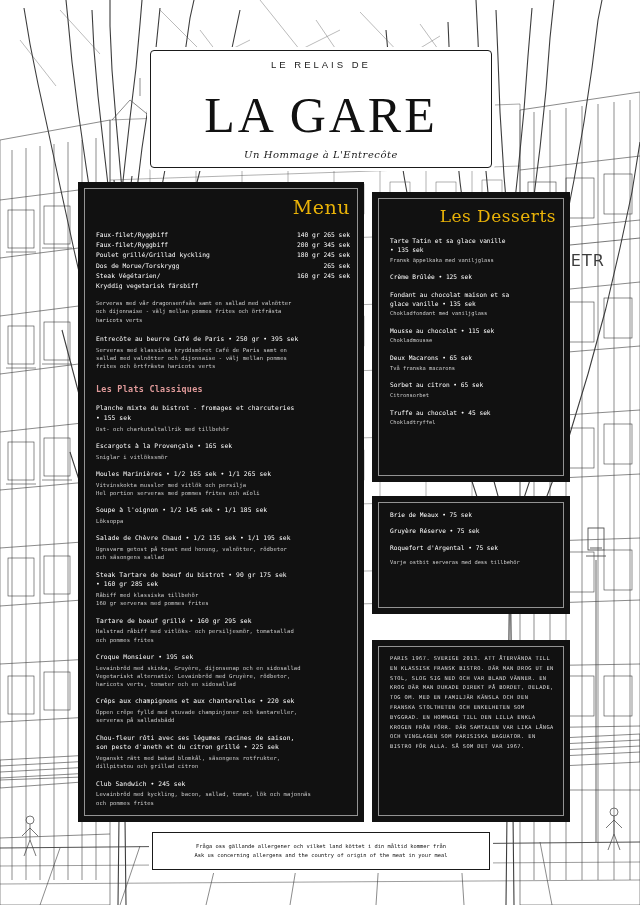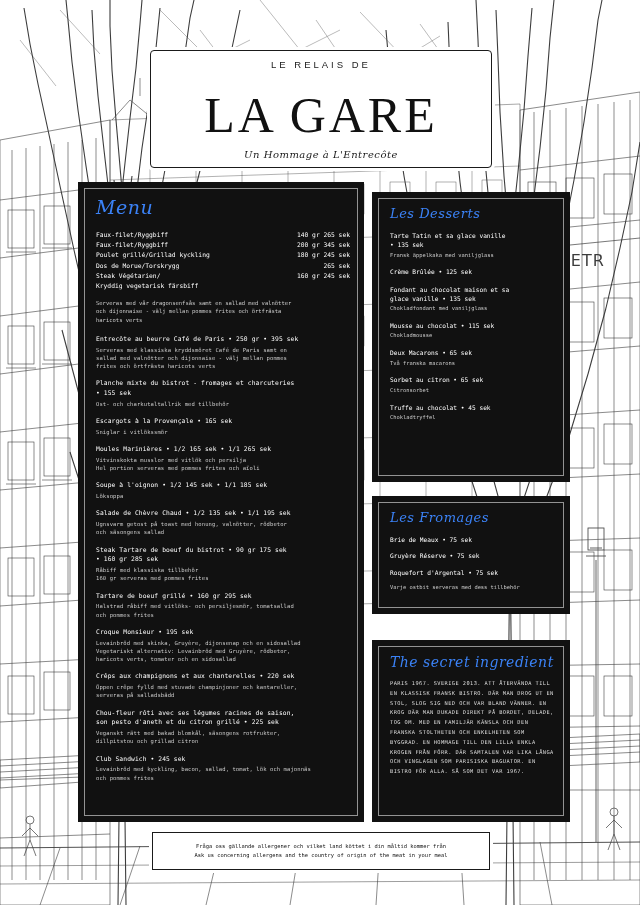--- a/index.html
+++ b/index.html
@@ -42,24 +42,24 @@
   #desserts-panel{left:372px;top:192px;width:198px;height:290px;}
   #desserts-panel .inner{left:6px;top:6px;right:6px;bottom:6px;}
   #fromages-panel{left:372px;top:496px;width:198px;height:118px;}
   #fromages-panel .inner{left:6px;top:6px;right:6px;bottom:6px;}
   #secret-panel{left:372px;top:640px;width:198px;height:182px;}
   #secret-panel .inner{left:6px;top:6px;right:6px;bottom:6px;}
 
   .pad{position:absolute;left:18px;right:14px;top:14px;}
 
   .panel-title{
-    font-family:"DejaVu Serif", serif;font-style:italic;
-    color:#3b82f6;font-size:19px;letter-spacing:.5px;margin:0 0 12px 0;
-  }
-  #desserts-panel .panel-title,#fromages-panel .panel-title{font-size:13px;margin-bottom:10px;}
+    font-family:"DejaVu Serif", serif;
+    color:#eab308;font-size:19px;letter-spacing:.5px;margin:0 0 12px 0;text-align:right;
+  }
+  #desserts-panel .panel-title,#fromages-panel .panel-title{font-size:17px;margin-bottom:10px;}
   #secret-panel .panel-title{font-size:14px;margin-bottom:9px;}
 
   .section-title{
     color:#e09a9a;font-size:8.4px;font-weight:bold;letter-spacing:.3px;
     margin:0 0 9px 0;font-family:"DejaVu Sans Mono", monospace;
   }
   .sec-gap{margin-top:14px;}
 
   .item{margin-bottom:8px;}
   .item .nm{font-size:6.3px;line-height:1.55;color:#fff;letter-spacing:.1px;}
@@ -289,20 +289,21 @@
         </div>
         <div class="ds" style="font-size: 5.5px; line-height: 1.5; color: rgb(201, 201, 201); white-space: pre-line; margin-bottom: 10px;">Serveras med vår dragonsenfsås samt en sallad med valnötter
 och dijonnaise - välj mellan pommes frites och örtfrästa
 haricots verts</div>
         <div class="item">
           <div class="nm" style="white-space: pre-line;">Entrecôte au beurre Café de Paris • 250 gr • 395 sek</div>
           <div class="ds" style="white-space: pre-line;">Serveras med klassiska kryddsmöret Café de Paris samt en
 sallad med valnötter och dijonnaise - välj mellan pommes
 frites och örtfrästa haricots verts</div>
         </div>
+        <div class="section-title sec-gap">Les Plats Classiques</div>
         <div class="item">
           <div class="nm" style="white-space: pre-line;">Planche mixte du bistrot - fromages et charcuteries
 • 155 sek</div>
           <div class="ds" style="white-space: pre-line;">Ost- och charkutaltallrik med tillbehör</div>
         </div>
         <div class="item">
           <div class="nm" style="white-space: pre-line;">Escargots à la Provençale • 165 sek</div>
           <div class="ds" style="white-space: pre-line;">Sniglar i vitlökssmör</div>
         </div>
         <div class="item">
@@ -390,34 +391,32 @@
           <div class="nm" style="white-space: pre-line;">Truffe au chocolat • 45 sek</div>
           <div class="ds">Chokladtryffel</div>
         </div>
       </div>
   </div>
 </div>
 
 <div class="panel" id="fromages-panel">
   <div class="inner"></div>
   <div class="pad">
-    <div class="panel-title">Les Fromages</div>
     <div id="fromages-list">
         <div class="fr">Brie de Meaux • 75 sek</div>
         <div class="fr">Gruyère Réserve • 75 sek</div>
         <div class="fr">Roquefort d'Argental • 75 sek</div>
       </div>
     <div class="fr-note">Varje ostbit serveras med dess tillbehör</div>
   </div>
 </div>
 
 <div class="panel" id="secret-panel">
   <div class="inner"></div>
   <div class="pad story">
-    <div class="panel-title">The secret ingredient</div>
     <p>PARIS 1967. SVERIGE 2013. ATT ÅTERVÄNDA TILL
 EN KLASSISK FRANSK BISTRO. DÄR MAN DROG UT
 EN STOL, SLOG SIG NED OCH VAR BLAND VÄNNER.
 EN KROG DÄR MAN DUKADE DIREKT PÅ BORDET,
 DELADE, TOG OM. MED EN FAMILJÄR KÄNSLA OCH
 DEN FRANSKA STOLTHETEN OCH ENKELHETEN SOM
 BYGGRAD. EN HOMMAGE TILL DEN LILLA ENKLA
 KROGEN FRÅN FÖRR. DÄR SAMTALEN VAR LIKA
 LÅNGA OCH VINGLAGEN SOM PARISISKA BAGUATOR.
 EN BISTRO FÖR ALLA. SÅ SOM DET VAR 1967.</p>

